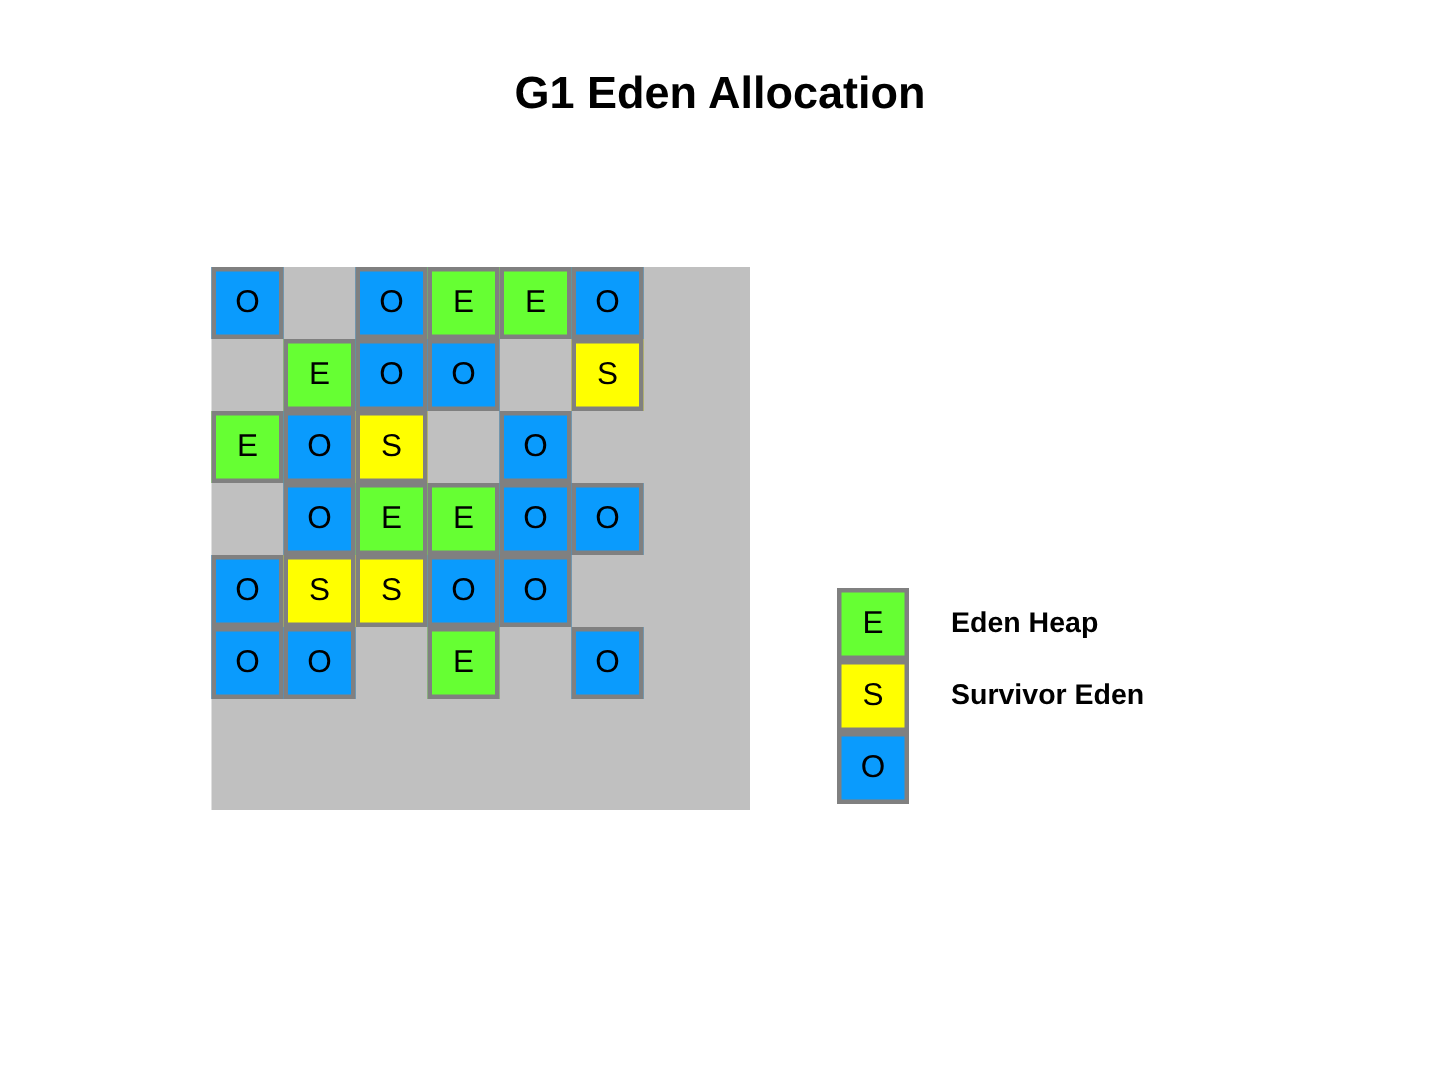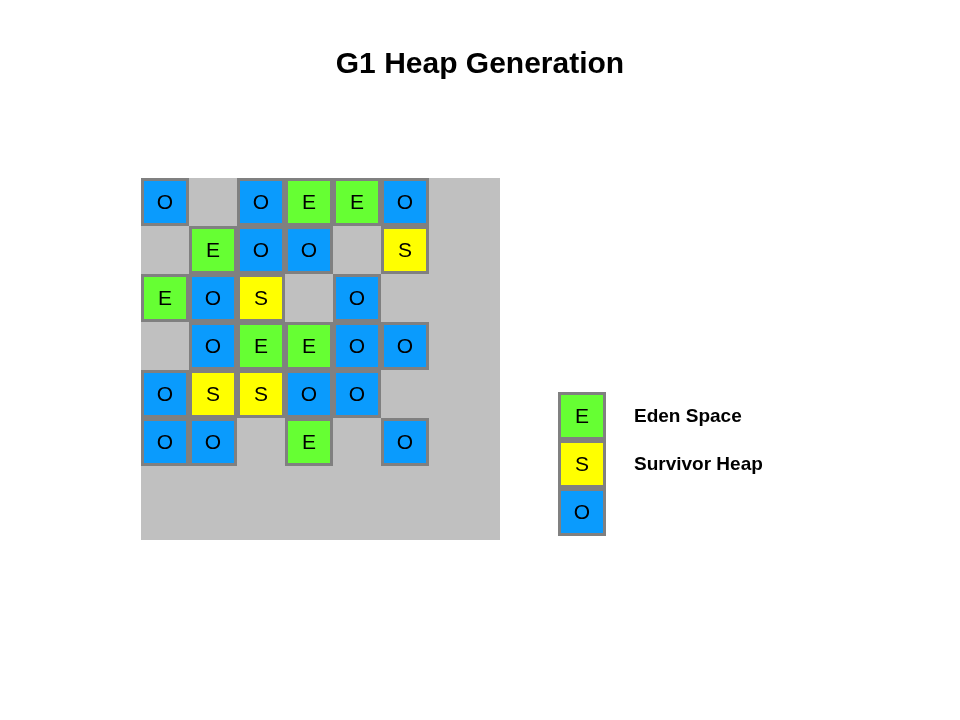--- a/index.html
+++ b/index.html
@@ -100,21 +100,21 @@
     line-height: 48px;
     font-size: 19px;
     font-weight: bold;
     color: #000000;
     white-space: nowrap;
   }
 </style>
 </head>
 <body>
 
-<div id="page-title">G1 Heap Generation</div>
+<div id="page-title">G1 Eden Allocation</div>
 
 <div id="heap-panel">
     <div class="heap-row" style="top: 0px;">
       <div class="heap-cell cell-old" style="left: 0px;">O</div>
       <div class="heap-cell empty" style="left: 48px;"></div>
       <div class="heap-cell cell-old" style="left: 96px;">O</div>
       <div class="heap-cell cell-eden" style="left: 144px;">E</div>
       <div class="heap-cell cell-eden" style="left: 192px;">E</div>
       <div class="heap-cell cell-old" style="left: 240px;">O</div>
       <div class="heap-cell empty" style="left: 288px;"></div>
@@ -162,22 +162,22 @@
       <div class="heap-cell cell-eden" style="left: 144px;">E</div>
       <div class="heap-cell empty" style="left: 192px;"></div>
       <div class="heap-cell cell-old" style="left: 240px;">O</div>
       <div class="heap-cell empty" style="left: 288px;"></div>
     </div>
   </div>
 
 <div id="legend">
     <div class="legend-row" style="top: 0px;">
       <div class="legend-swatch cell-eden">E</div>
-      <div class="legend-label">Eden Space</div>
+      <div class="legend-label">Eden Heap</div>
     </div>
     <div class="legend-row" style="top: 48px;">
       <div class="legend-swatch cell-survivor">S</div>
-      <div class="legend-label">Survivor Heap</div>
+      <div class="legend-label">Survivor Eden</div>
     </div>
     <div class="legend-row" style="top: 96px;">
       <div class="legend-swatch cell-old">O</div>
     </div>
   </div>
 
 </body></html>

